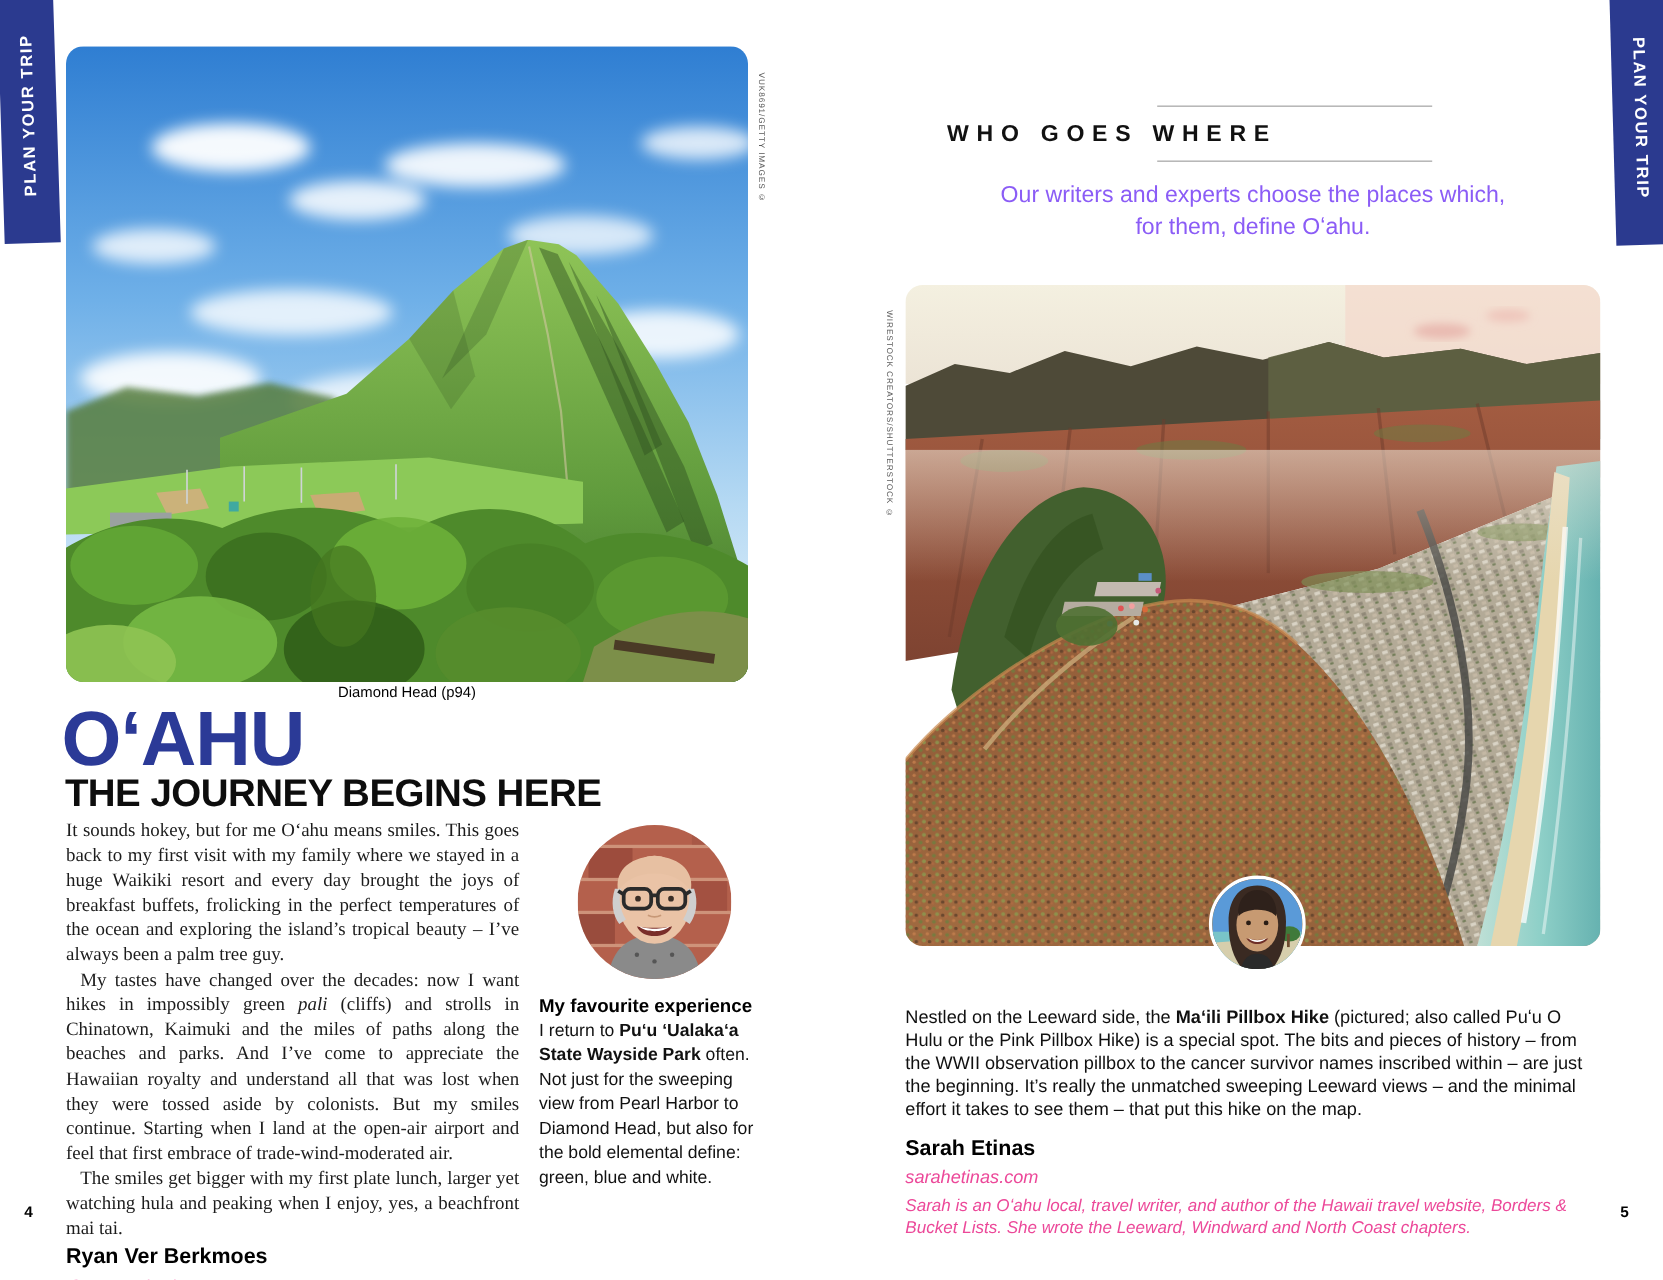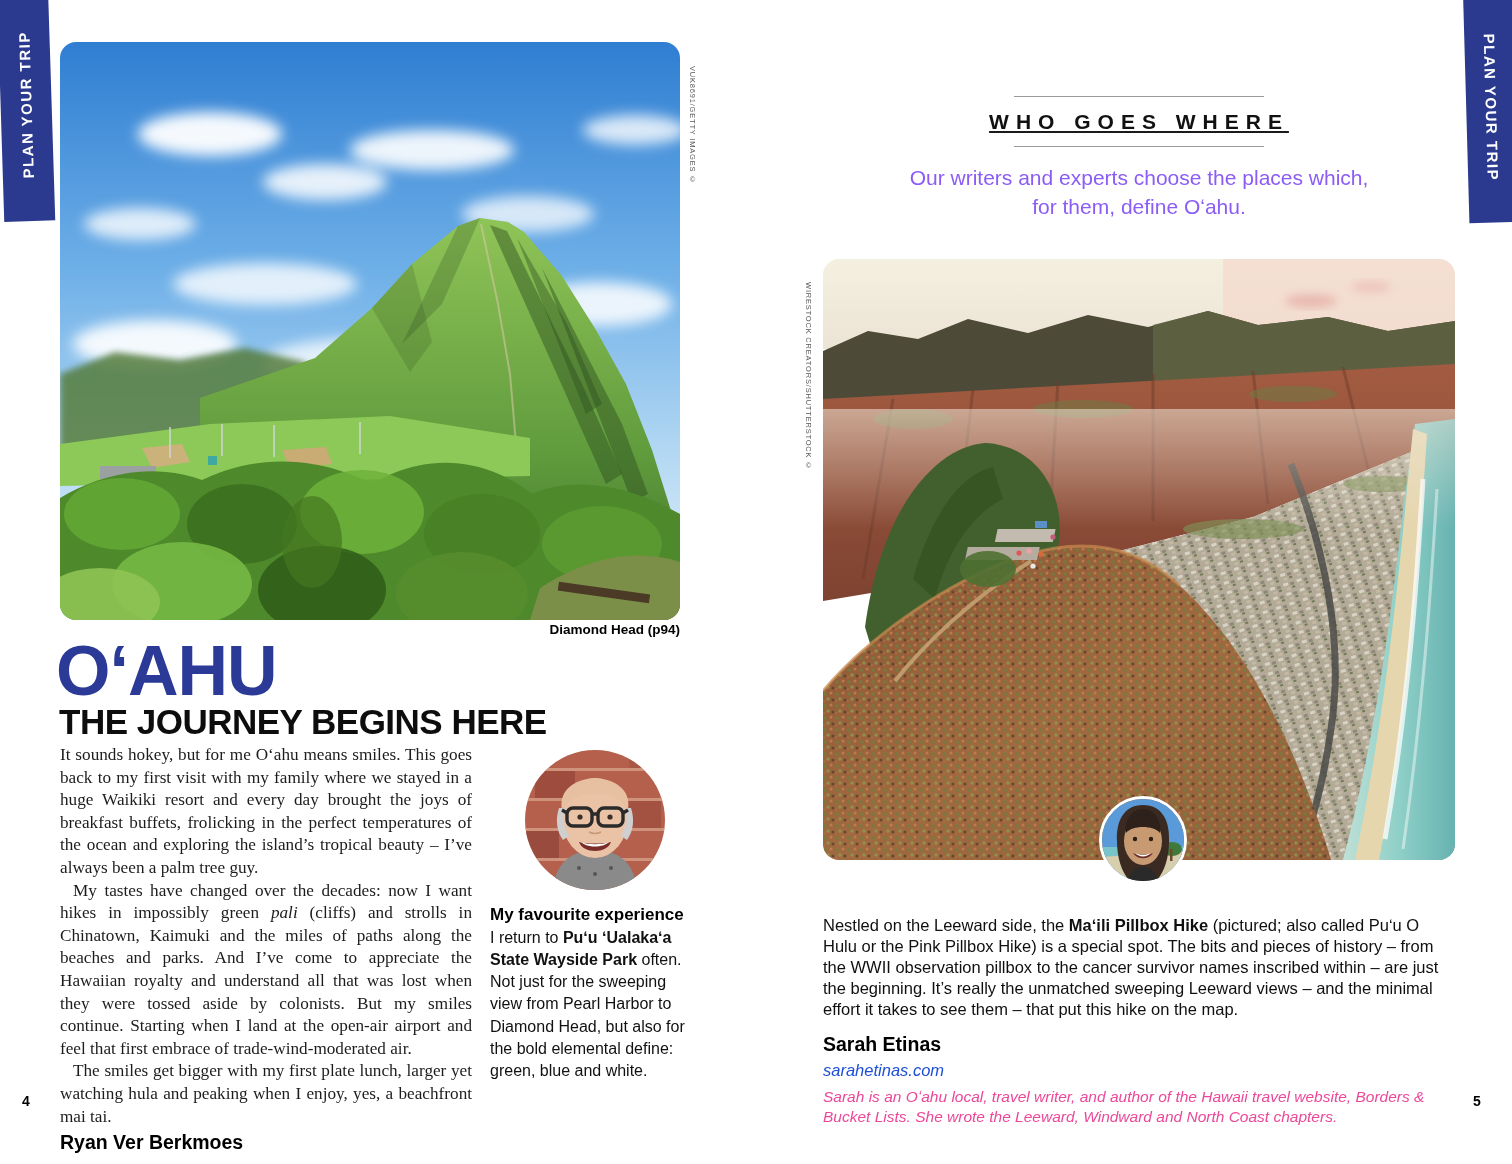--- a/index.html
+++ b/index.html
@@ -17,48 +17,48 @@
   
   .photo{position:absolute;border-radius:16px;overflow:hidden;}
   #photo-left{left:60px;top:42px;width:620px;height:578px;}
   #photo-right{left:823px;top:259px;width:632px;height:601px;}
   .photo svg{display:block;width:100%;height:100%;}
 
   .credit{position:absolute;writing-mode:vertical-rl;font-size:7.5px;letter-spacing:.8px;color:#5a5a5a;}
   #credit-left{left:688px;top:66px;}
   #credit-right{left:804px;top:282px;}
 
-  #caption-left{position:absolute;left:60px;top:622px;width:620px;text-align:right;
-                font-size:13.5px;font-weight:bold;color:#000;}
+  #caption-left{position:absolute;left:60px;top:622px;width:620px;text-align:center;
+                font-size:13.5px;font-weight:normal;color:#000;}
 
   
   #page-title{position:absolute;left:56px;top:636px;font-size:70px;font-weight:800;
               letter-spacing:-1px;color:#2b3a97;line-height:1;}
   #page-subtitle{position:absolute;left:59px;top:702px;font-size:35px;font-weight:800;color:#0d0d0d;
                  letter-spacing:-.5px;}
   #essay{position:absolute;left:60px;top:744px;width:412px;font-family:"Liberation Serif",serif;
          font-size:17.2px;line-height:22.6px;text-align:justify;color:#1c1c1c;}
   #essay p{margin:0;}
   #essay p + p{text-indent:13px;}
   .author-name{font-family:"Liberation Sans",sans-serif;font-size:19.5px;font-weight:bold;color:#000;
                margin-top:3px;}
   .author-handle{font-family:"Liberation Sans",sans-serif;font-style:italic;font-size:16.5px;
-                 color:#1d4ed8;margin-top:5px;}
+                 color:#ec4899;margin-top:5px;}
   .author-bio{font-family:"Liberation Sans",sans-serif;font-style:italic;font-size:15.5px;
               line-height:20px;color:#ec4899;margin-top:6px;text-align:left;}
 
   
   #aside{position:absolute;left:490px;top:750px;width:210px;text-align:left;}
   .portrait{border-radius:50%;overflow:hidden;}
   #portrait-left{width:140px;height:140px;margin:0 auto;}
   #fav-title{font-size:17px;font-weight:bold;line-height:1.25;margin-top:14px;color:#000;}
   #fav-text{font-size:16px;line-height:1.38;margin-top:2px;color:#111;}
 
   
-  #who-header{position:absolute;left:823px;top:96px;width:632px;text-align:center;text-decoration:underline;}
+  #who-header{position:absolute;left:861px;top:96px;width:632px;}
   .rule{height:1px;background:#9a9a9a;width:250px;margin:0 auto;}
   #who-title{font-size:21px;font-weight:bold;letter-spacing:7px;color:#111;margin:13px 0 12px 0;}
   #who-subtitle{position:absolute;left:903px;top:163px;width:472px;text-align:center;
                 font-size:21px;line-height:1.4;color:#8b5cf6;}
 
   #portrait-right{position:absolute;left:1099px;top:796px;width:82px;height:82px;
                   border:3px solid #fff;box-sizing:content-box;z-index:5;}
 
   #right-col{position:absolute;left:823px;top:915px;width:632px;font-size:16.5px;line-height:21px;color:#101010;}
   #right-col p{margin:0;}

